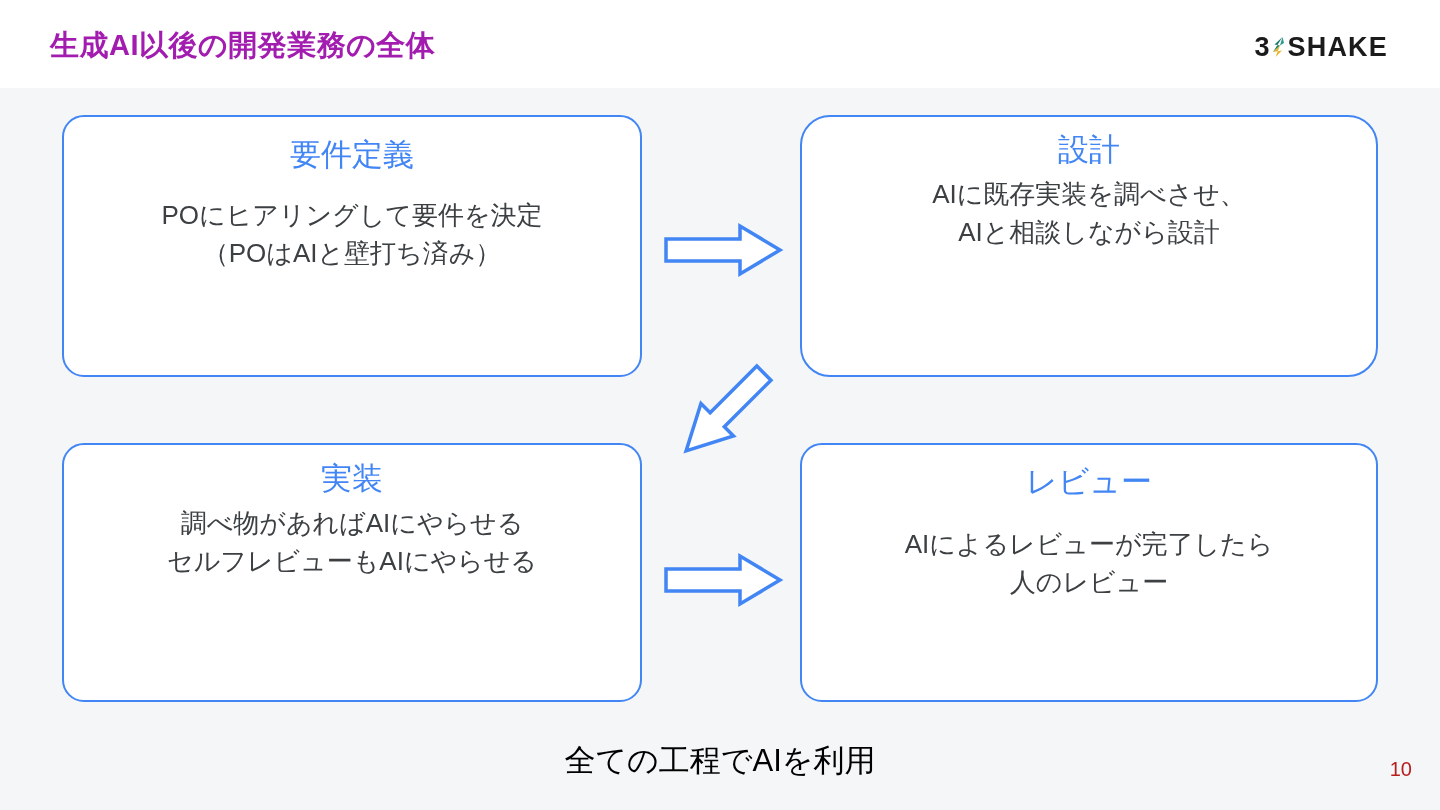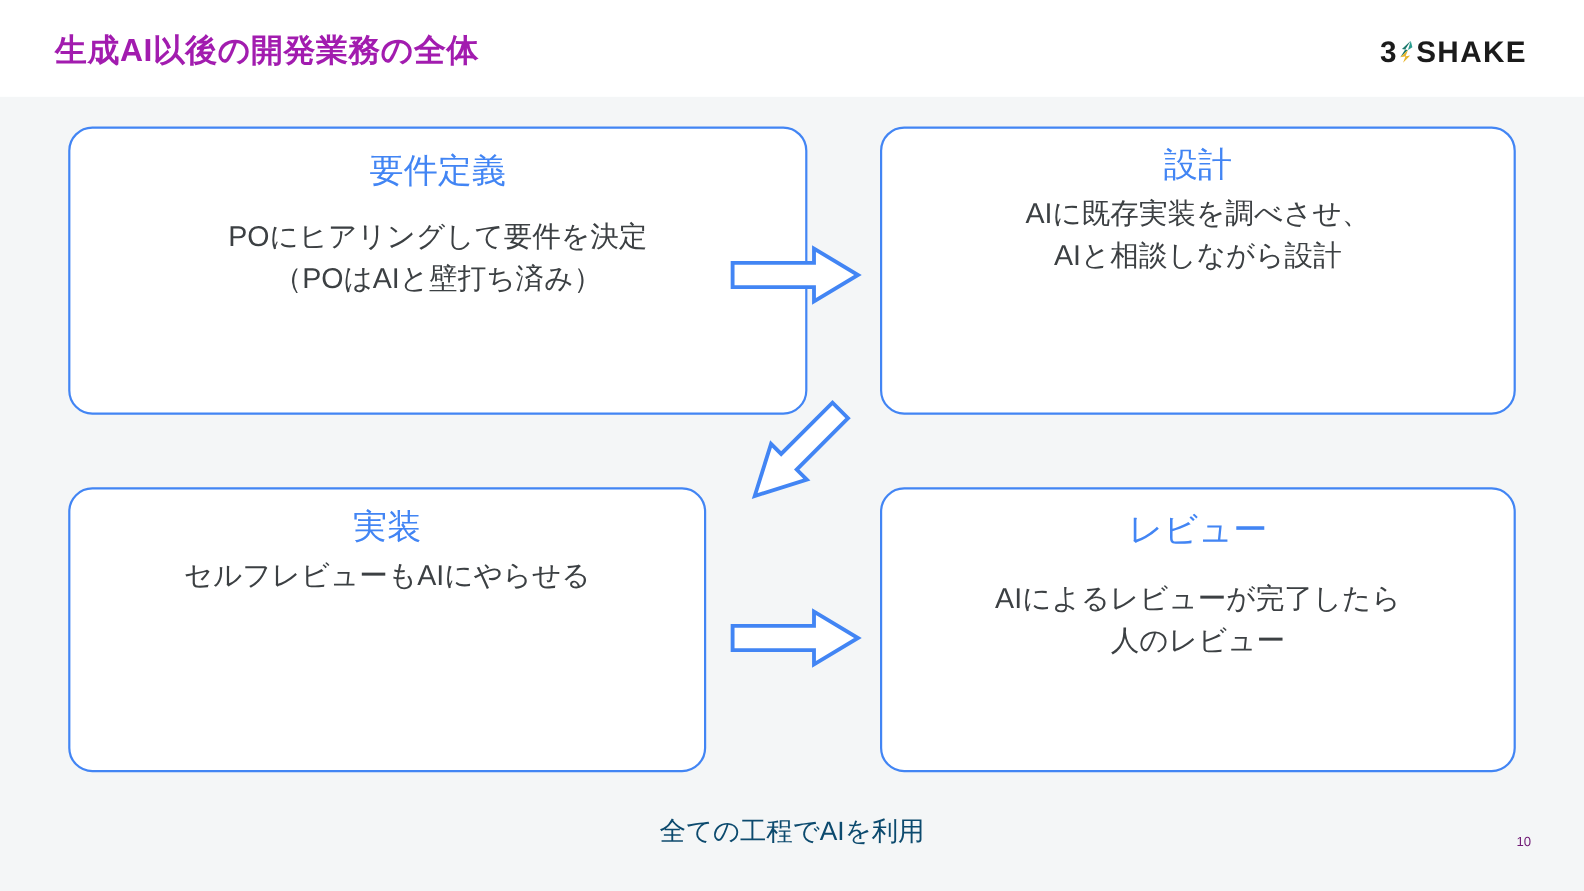--- a/index.html
+++ b/index.html
@@ -94,22 +94,22 @@
     margin: 0 0 10px 0;
     font-weight: normal;
   }
   .phase-line {
     color: #3c4043;
     font-size: 26px;
     line-height: 1.46;
     white-space: nowrap;
   }
 
-  #box-requirements { left: 62px;  top: 115px; width: 672px; height: 262px; }
-  #box-design       { left: 800px; top: 115px; width: 578px; height: 262px; }
+  #box-requirements { left: 62px;  top: 115px; width: 580px; height: 262px; }
+  #box-design       { left: 800px; top: 115px; width: 578px; height: 262px; border-radius: 30px; }
   #box-implement    { left: 62px;  top: 443px; width: 580px; height: 259px; }
   #box-review       { left: 800px; top: 443px; width: 578px; height: 259px; }
 
   #box-requirements .phase-inner { padding-top: 19px; }
   #box-requirements .phase-heading { margin-bottom: 22px; }
   #box-design .phase-inner { padding-top: 14px; }
   #box-design .phase-heading { margin-bottom: 6px; }
   #box-implement .phase-inner { padding-top: 15px; }
   #box-implement .phase-heading { margin-bottom: 6px; }
   #box-review .phase-inner { }
@@ -125,29 +125,29 @@
   #arrow-design-to-impl { left: 664px; top: 366px; }
   #arrow-impl-to-review { left: 664px; top: 552px; }
 
   
   .footer-caption {
     position: absolute;
     left: 0;
     top: 740px;
     width: 1440px;
     text-align: center;
-    font-size: 24px;
-    color: #0c4a6e;
+    font-size: 31px;
+    color: #000000;
   }
   .page-number {
     position: absolute;
-    right: 48px;
+    right: 28px;
     top: 758px;
-    font-size: 12px;
-    color: #701a75;
+    font-size: 20px;
+    color: #b91c1c;
   }
 </style>
 </head>
 <body>
 
 <div class="slide">
 
   <div class="header-band"></div>
 
   <div class="slide-title">生成AI以後の開発業務の全体</div>
@@ -176,20 +176,21 @@
     <div class="phase-inner">
       <div class="phase-heading">設計</div>
       <div class="phase-line">AIに既存実装を調べさせ、</div>
       <div class="phase-line">AIと相談しながら設計</div>
     </div>
   </div>
 
   <div class="phase-box" id="box-implement">
     <div class="phase-inner">
       <div class="phase-heading">実装</div>
+      <div class="phase-line">調べ物があればAIにやらせる</div>
       <div class="phase-line">セルフレビューもAIにやらせる</div>
     </div>
   </div>
 
   <div class="phase-box" id="box-review">
     <div class="phase-inner">
       <div class="phase-heading">レビュー</div>
       <div class="phase-line">AIによるレビューが完了したら</div>
       <div class="phase-line">人のレビュー</div>
     </div>

